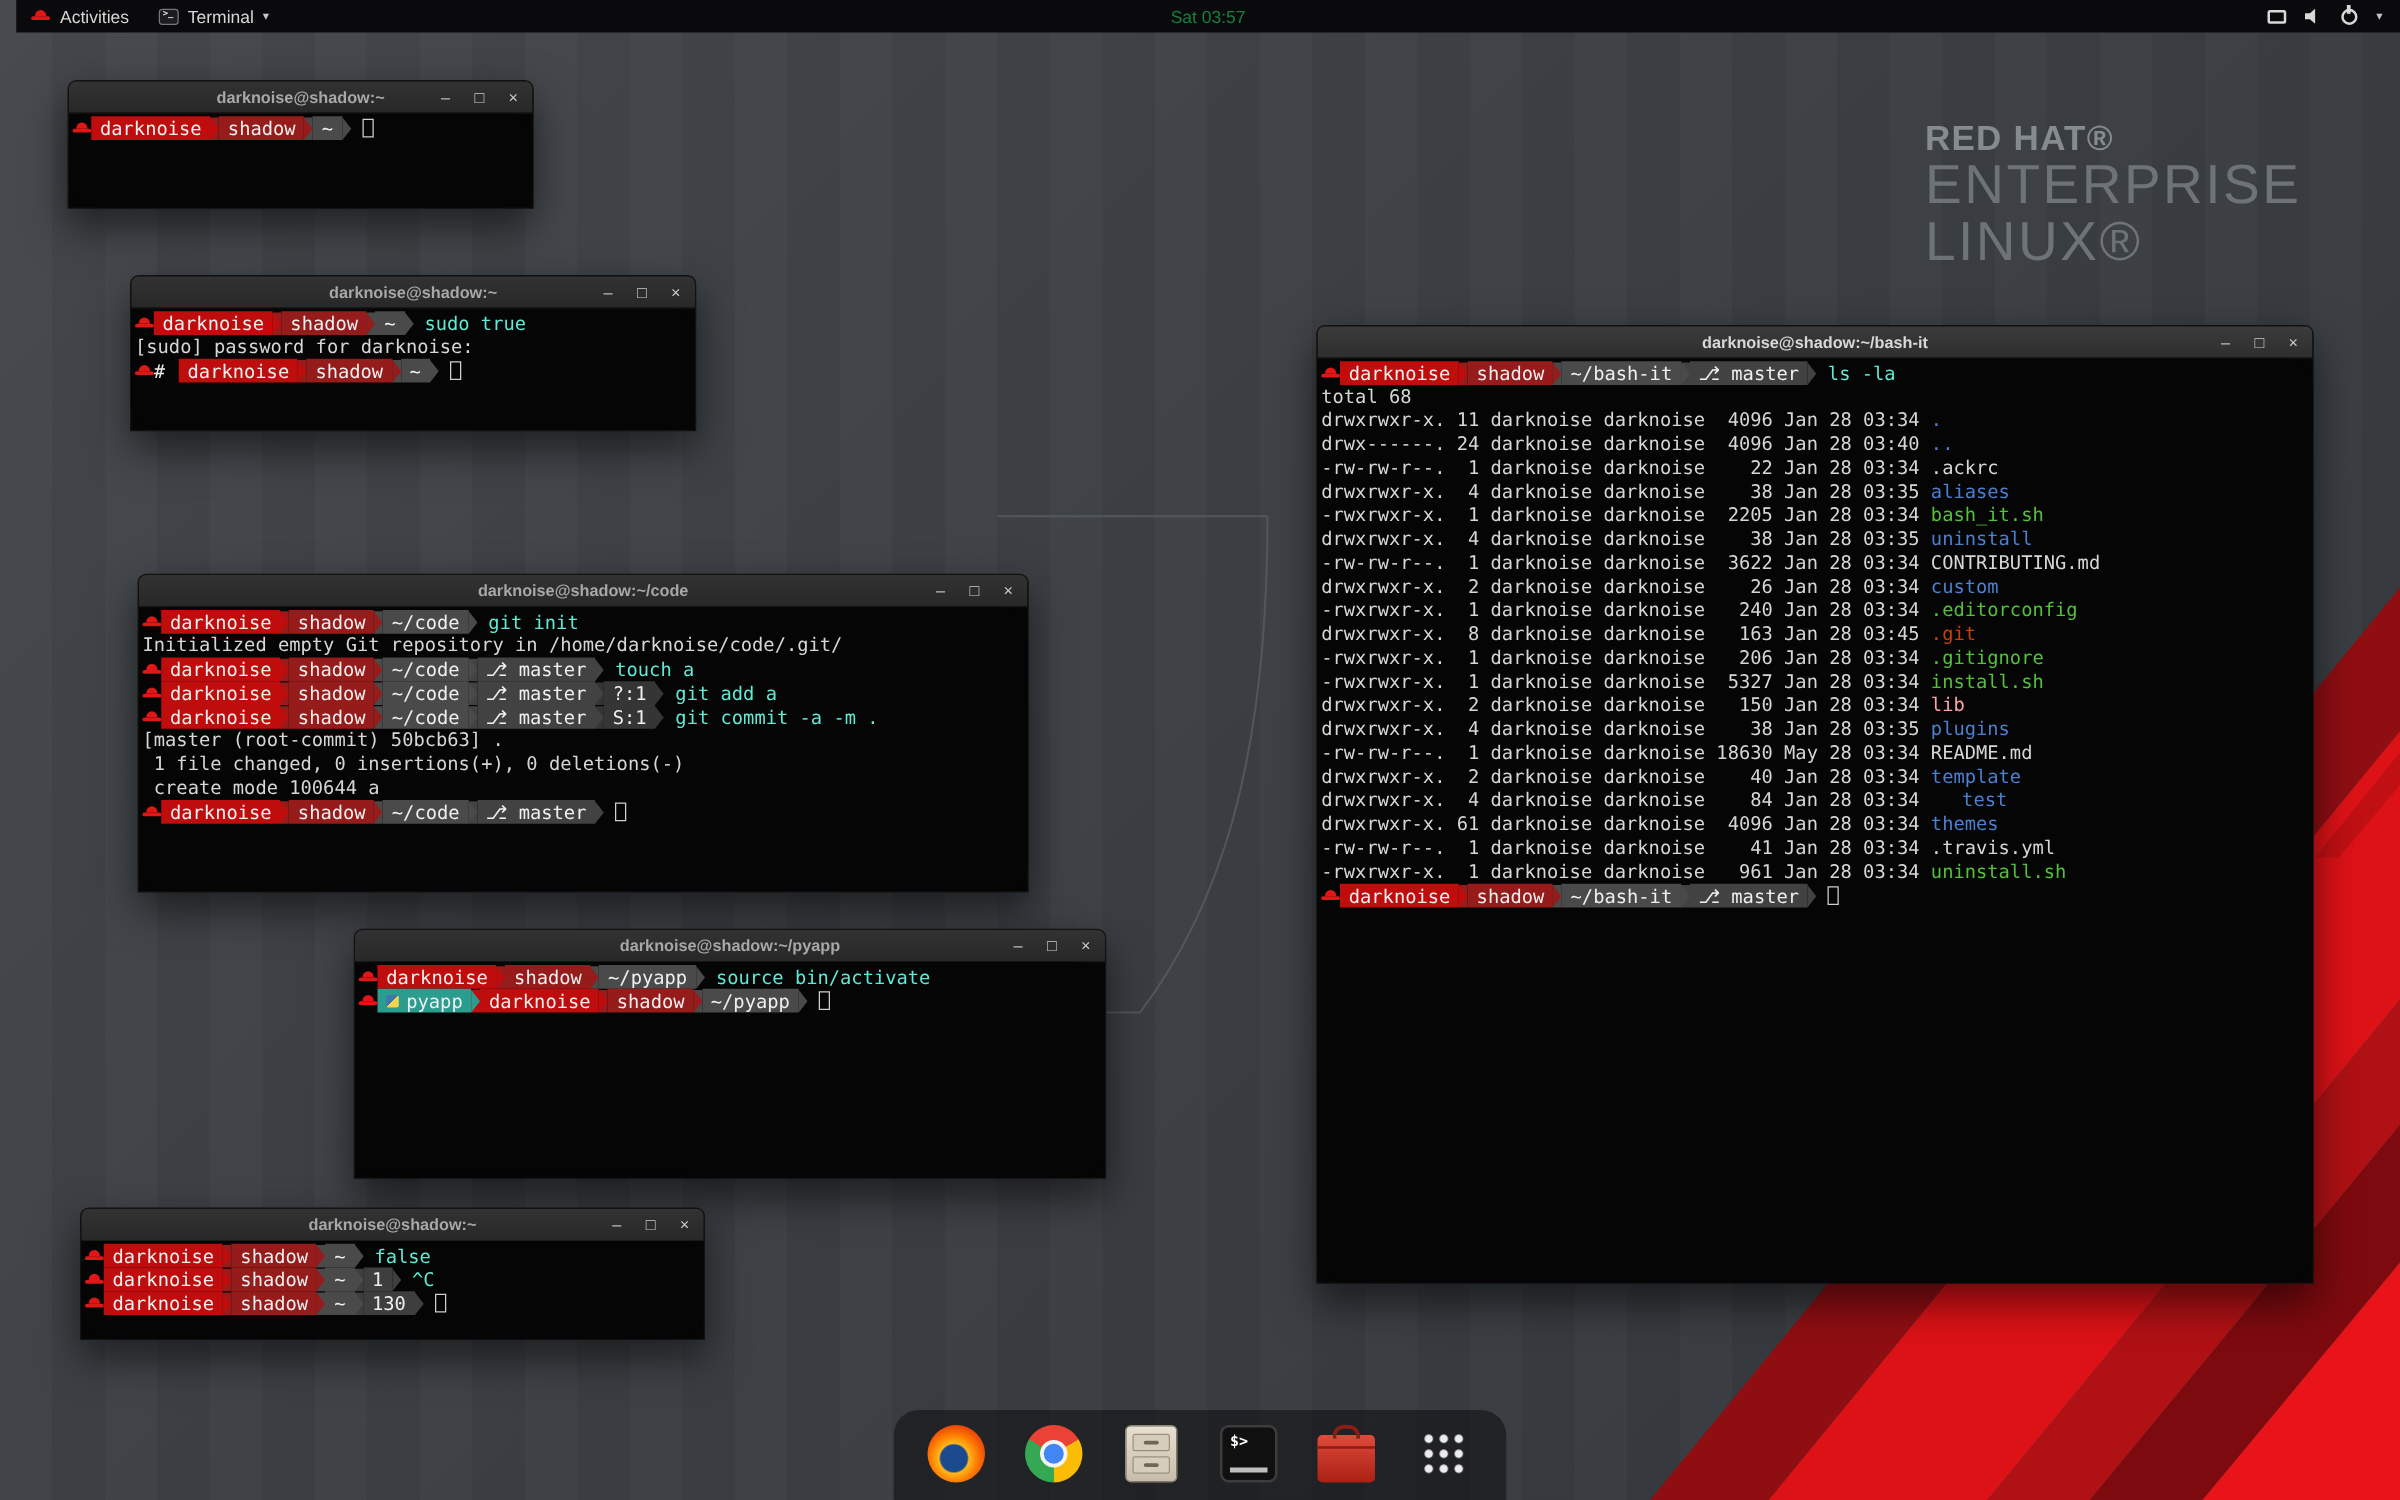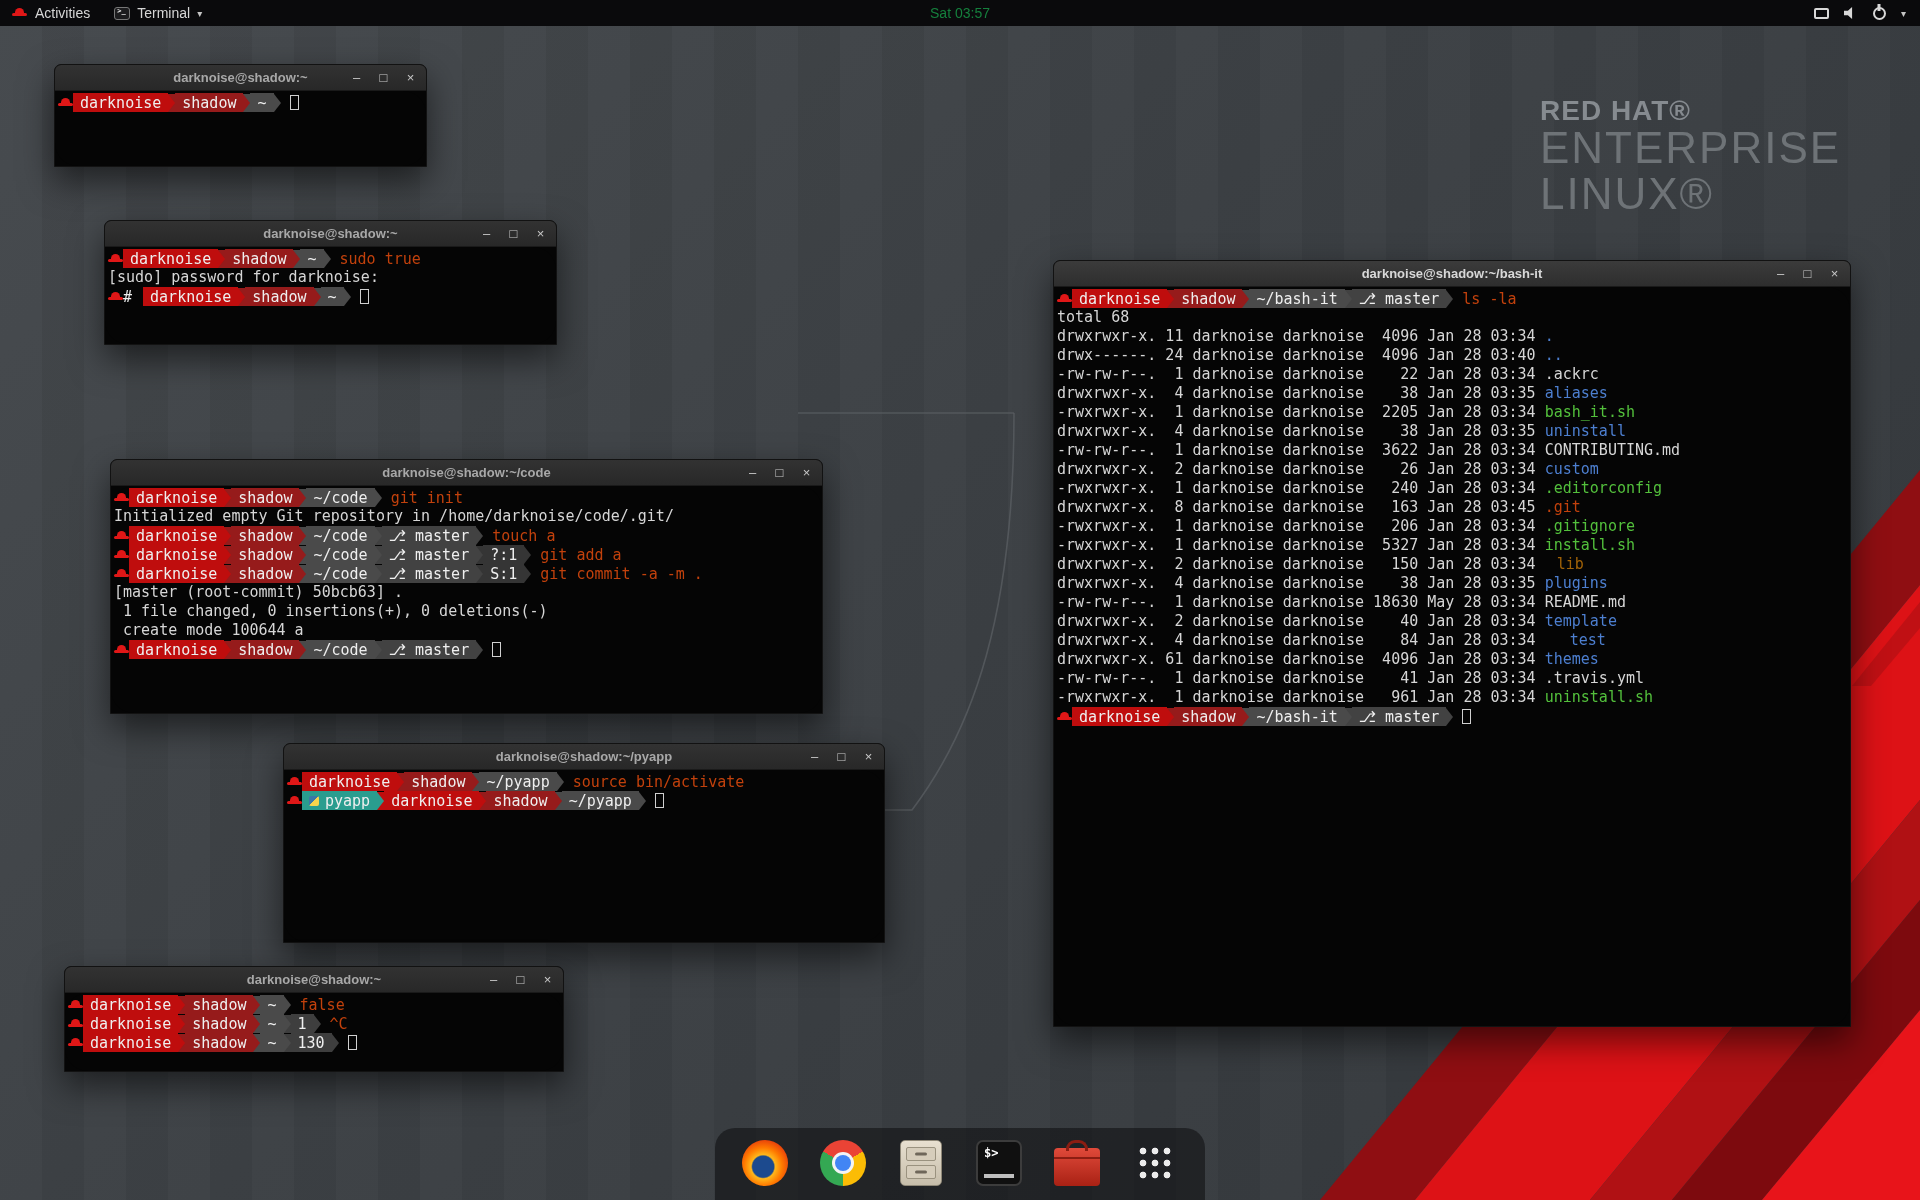--- a/index.html
+++ b/index.html
@@ -15,21 +15,21 @@
   
   .bg-svg { position:absolute; inset:0; z-index:0; }
 
   
   .brand { position:absolute; left:1540px; top:96px; z-index:1; line-height:1.04; }
   .brand .l1 { font-size:28px; font-weight:bold; letter-spacing:1px; color:#868b90; }
   .brand .l2 { font-size:44px; font-weight:normal; letter-spacing:2px; color:#6e7377; }
   .brand .l3 { font-size:44px; font-weight:normal; letter-spacing:2px; color:#6e7377; }
 
   
-  .topbar { position:absolute; top:0; left:0; right:0; height:26px; background:#0a0a0c;
+  .topbar { position:absolute; top:0; left:13px; right:0; height:26px; background:#0a0a0c;
     display:flex; align-items:center; z-index:50; color:#d6d6d6; font-size:14px; }
   .tb-left { display:flex; align-items:center; height:100%; }
   .activities { display:flex; align-items:center; gap:7px; padding:0 12px; height:100%; cursor:pointer; }
   .appmenu { display:flex; align-items:center; gap:7px; padding:0 12px; height:100%; cursor:pointer; }
   .caret { font-size:10px; color:#c5c5c5; }
   .clock { position:absolute; left:50%; transform:translateX(-50%); color:#15803d; cursor:pointer; }
   .sysicons { margin-left:auto; display:flex; align-items:center; gap:15px; padding-right:14px; height:100%; cursor:pointer; }
   .icon-screen { width:15px; height:11px; border:2px solid #d8d8d8; border-radius:2px; }
   .icon-volume { width:14px; height:13px; background:#d8d8d8;
     clip-path:polygon(0 32%, 28% 32%, 58% 4%, 58% 96%, 28% 68%, 0 68%); }
@@ -72,21 +72,21 @@
   
   .tline { height:19px; font:15px "DejaVu Sans Mono", monospace; color:#d6d6d6; }
   .tline.out { line-height:19px; white-space:pre; }
   .tline.prompt { display:flex; align-items:center; white-space:pre; }
   .seg { display:inline-flex; align-items:center; height:19px; padding:0 7px; color:#efefef; }
   .arrow { width:0; height:0; border-style:solid; border-width:9.5px 0 9.5px 7px;
     border-top-color:transparent; border-bottom-color:transparent; border-right-width:0; }
   .pyicon { width:10px; height:10px; margin-right:6px; border-radius:2px;
     background:linear-gradient(135deg,#3b77a8 50%,#f7d44c 50%); }
   .prefix { color:#ececec; padding-right:2px; }
-  .cmd { color:#c2410c; }
+  .cmd { color:#5eead4; }
   .cursor { width:9px; height:15px; border:1px solid #d0d0d0; margin-left:9px; flex:0 0 auto; }
 
   
   .dock { position:absolute; left:50%; bottom:0; transform:translateX(-50%); z-index:40;
     display:flex; align-items:flex-end; gap:30px; padding:11px 26px 13px;
     background:rgba(12,12,14,0.55); border-radius:20px 20px 0 0; }
   .dock-item { width:48px; height:48px; display:flex; align-items:center; justify-content:center; cursor:pointer; }
   .ic-firefox { width:46px; height:46px; border-radius:50%;
     background:radial-gradient(circle at 46% 58%, #1c4a8e 0 29%, #ffb71b 33%, #ff7a00 52%, #e8420a 74%, #c13301 100%); }
   .ic-chrome { width:46px; height:46px; border-radius:50%; position:relative;
@@ -256,21 +256,21 @@
         <div class="tline out"><span>-rw-rw-r--.  1 darknoise darknoise    22 Jan 28 03:34 </span><span style="color: rgb(214, 214, 214);">.ackrc</span></div>
         <div class="tline out"><span>drwxrwxr-x.  4 darknoise darknoise    38 Jan 28 03:35 </span><span style="color: rgb(77, 127, 208);">aliases</span></div>
         <div class="tline out"><span>-rwxrwxr-x.  1 darknoise darknoise  2205 Jan 28 03:34 </span><span style="color: rgb(83, 192, 60);">bash_it.sh</span></div>
         <div class="tline out"><span>drwxrwxr-x.  4 darknoise darknoise    38 Jan 28 03:35 </span><span style="color: rgb(77, 127, 208);">uninstall</span></div>
         <div class="tline out"><span>-rw-rw-r--.  1 darknoise darknoise  3622 Jan 28 03:34 </span><span style="color: rgb(214, 214, 214);">CONTRIBUTING.md</span></div>
         <div class="tline out"><span>drwxrwxr-x.  2 darknoise darknoise    26 Jan 28 03:34 </span><span style="color: rgb(77, 127, 208);">custom</span></div>
         <div class="tline out"><span>-rwxrwxr-x.  1 darknoise darknoise   240 Jan 28 03:34 </span><span style="color: rgb(83, 192, 60);">.editorconfig</span></div>
         <div class="tline out"><span>drwxrwxr-x.  8 darknoise darknoise   163 Jan 28 03:45 </span><span style="color: #c2410c;">.git</span></div>
         <div class="tline out"><span>-rwxrwxr-x.  1 darknoise darknoise   206 Jan 28 03:34 </span><span style="color: rgb(83, 192, 60);">.gitignore</span></div>
         <div class="tline out"><span>-rwxrwxr-x.  1 darknoise darknoise  5327 Jan 28 03:34 </span><span style="color: rgb(83, 192, 60);">install.sh</span></div>
-        <div class="tline out"><span>drwxrwxr-x.  2 darknoise darknoise   150 Jan 28 03:34 </span><span style="color: #a16207; margin-left: 12px;">lib</span></div>
+        <div class="tline out"><span>drwxrwxr-x.  2 darknoise darknoise   150 Jan 28 03:34 </span><span style="color: #fca5a5;">lib</span></div>
         <div class="tline out"><span>drwxrwxr-x.  4 darknoise darknoise    38 Jan 28 03:35 </span><span style="color: rgb(77, 127, 208);">plugins</span></div>
         <div class="tline out"><span>-rw-rw-r--.  1 darknoise darknoise 18630 May 28 03:34 </span><span style="color: rgb(214, 214, 214);">README.md</span></div>
         <div class="tline out"><span>drwxrwxr-x.  2 darknoise darknoise    40 Jan 28 03:34 </span><span style="color: rgb(77, 127, 208);">template</span></div>
         <div class="tline out"><span>drwxrwxr-x.  4 darknoise darknoise    84 Jan 28 03:34 </span><span style="color: rgb(77, 127, 208); margin-left: 25px;">test</span></div>
         <div class="tline out"><span>drwxrwxr-x. 61 darknoise darknoise  4096 Jan 28 03:34 </span><span style="color: rgb(77, 127, 208);">themes</span></div>
         <div class="tline out"><span>-rw-rw-r--.  1 darknoise darknoise    41 Jan 28 03:34 </span><span style="color: rgb(214, 214, 214);">.travis.yml</span></div>
         <div class="tline out"><span>-rwxrwxr-x.  1 darknoise darknoise   961 Jan 28 03:34 </span><span style="color: rgb(83, 192, 60);">uninstall.sh</span></div>
         <div class="tline prompt"><span class="hat"></span><span class="seg" style="background-color: rgb(191, 13, 13);"><span>darknoise</span></span><span class="arrow" style="border-left-color: rgb(191, 13, 13); background-color: rgb(150, 27, 27);"></span><span class="seg" style="background-color: rgb(150, 27, 27);"><span>shadow</span></span><span class="arrow" style="border-left-color: rgb(150, 27, 27); background-color: rgb(74, 74, 74);"></span><span class="seg" style="background-color: rgb(74, 74, 74);"><span>~/bash-it</span></span><span class="arrow" style="border-left-color: rgb(74, 74, 74); background-color: rgb(66, 66, 66);"></span><span class="seg" style="background-color: rgb(66, 66, 66);"><span>⎇ master</span></span><span class="arrow" style="border-left-color: rgb(66, 66, 66); background-color: transparent;"></span><span class="cursor"></span></div>
       </div>
   </div>

